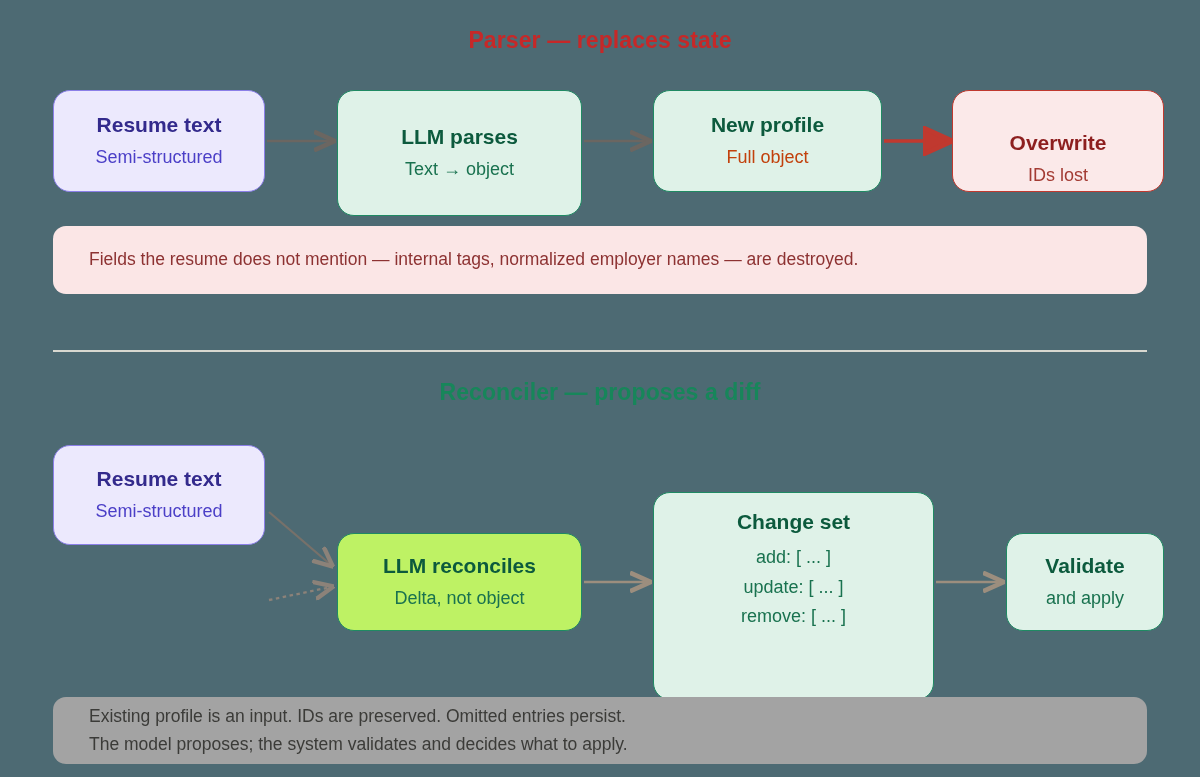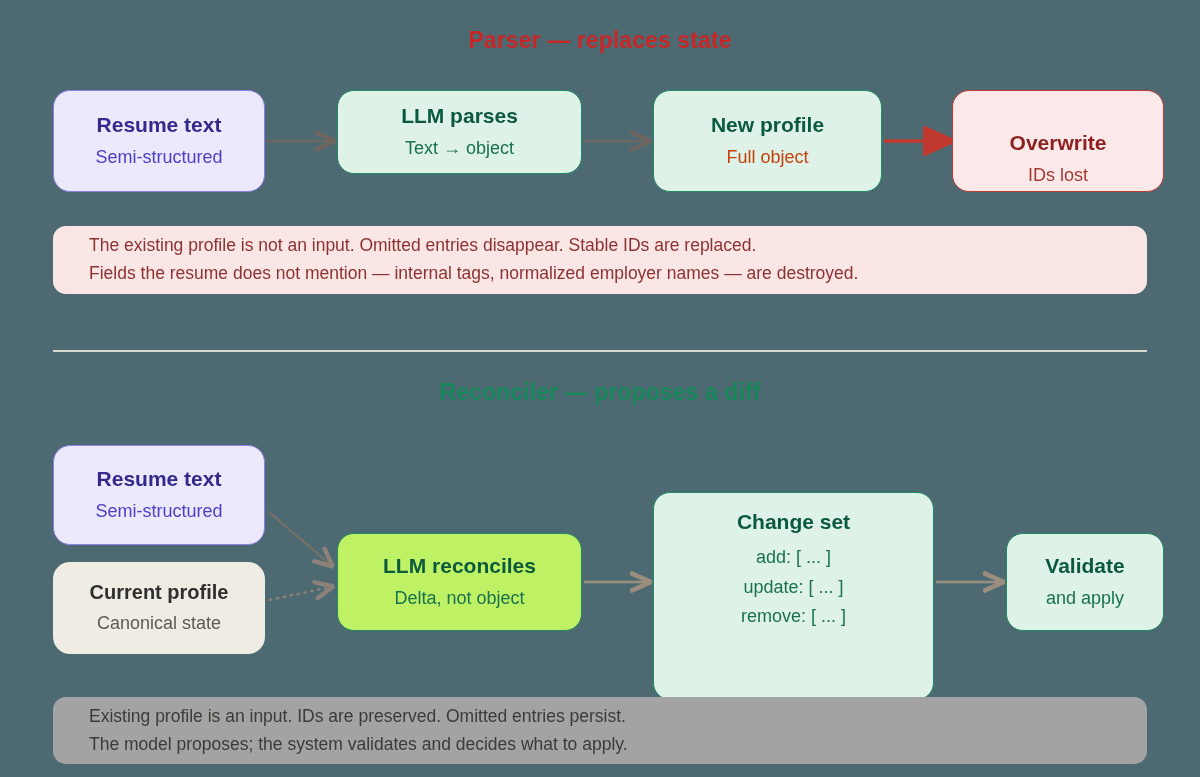--- a/index.html
+++ b/index.html
@@ -90,21 +90,21 @@
 
   
   #n-resume-1 {
     left: 53px; top: 90px; width: 212px; height: 102px;
     background: #ece9fd; border: 1.5px solid #8b7fe8;
   }
   #n-resume-1 .title { color: #332a8c; font-size: 21px; margin-bottom: 9px; }
   #n-resume-1 .sub   { color: #4b3fc7; font-size: 18px; }
 
   #n-llm-parses {
-    left: 337px; top: 90px; width: 245px; height: 84px;
+    left: 337px; top: 90px; width: 245px; height: 126px;
     background: #dff2e8; border: 1.5px solid #1f8a63;
   }
   #n-llm-parses .title { color: #0c5a3d; font-size: 21px; margin-bottom: 9px; }
   #n-llm-parses .sub   { color: #19724f; font-size: 18px; }
 
   #n-new-profile {
     left: 653px; top: 90px; width: 229px; height: 102px;
     background: #dff2e8; border: 1.5px solid #1f8a63;
   }
   #n-new-profile .title { color: #0c5a3d; font-size: 21px; margin-bottom: 9px; }
@@ -218,37 +218,32 @@
     <div class="title">New profile</div>
     <div class="sub">Full object</div>
   </div>
 
   <div class="node" id="n-overwrite">
     <div class="title">Overwrite</div>
     <div class="sub">IDs lost</div>
   </div>
 
   <div class="note" id="note-parser">
-    <div class="line">The existing profile is not an input. Omitted entries disappear. Stable IDs are replaced.</div>
     <div class="line">Fields the resume does not mention — internal tags, normalized employer names — are destroyed.</div>
   </div>
 
   <div class="divider"></div>
 
   <div class="section-title reconciler">Reconciler — proposes a diff</div>
 
   <div class="node" id="n-resume-2">
     <div class="title">Resume text</div>
     <div class="sub">Semi-structured</div>
   </div>
 
-  <div class="node" id="n-current-profile">
-    <div class="title">Current profile</div>
-    <div class="sub">Canonical state</div>
-  </div>
 
   <div class="node" id="n-llm-reconciles">
     <div class="title">LLM reconciles</div>
     <div class="sub">Delta, not object</div>
   </div>
 
   <div class="node" id="n-change-set">
     <div class="title">Change set</div>
     <div class="sub">add: [ ... ]</div>
     <div class="sub">update: [ ... ]</div>

